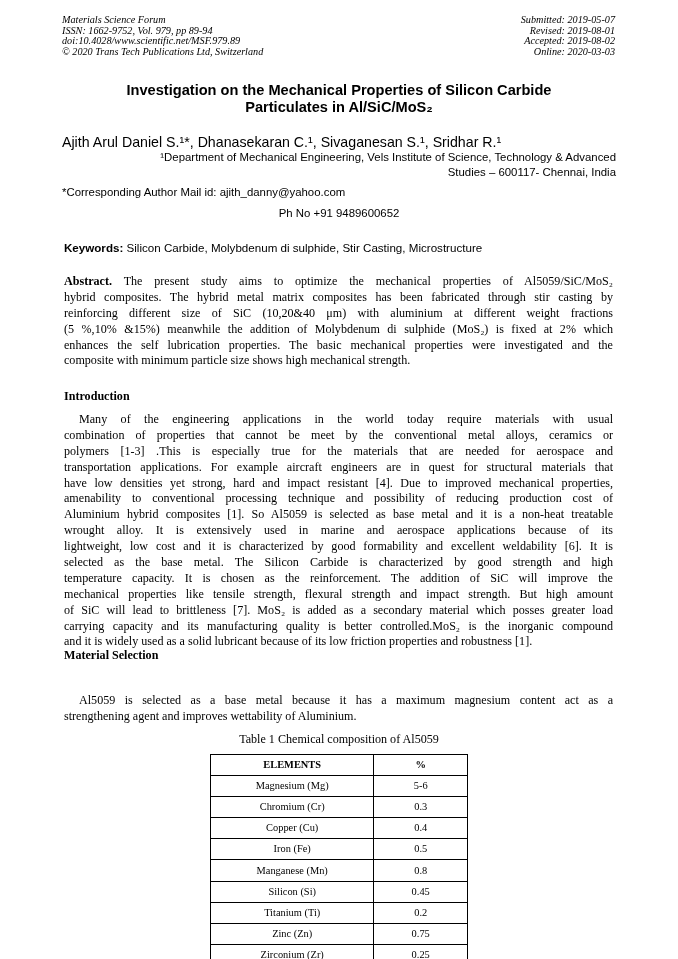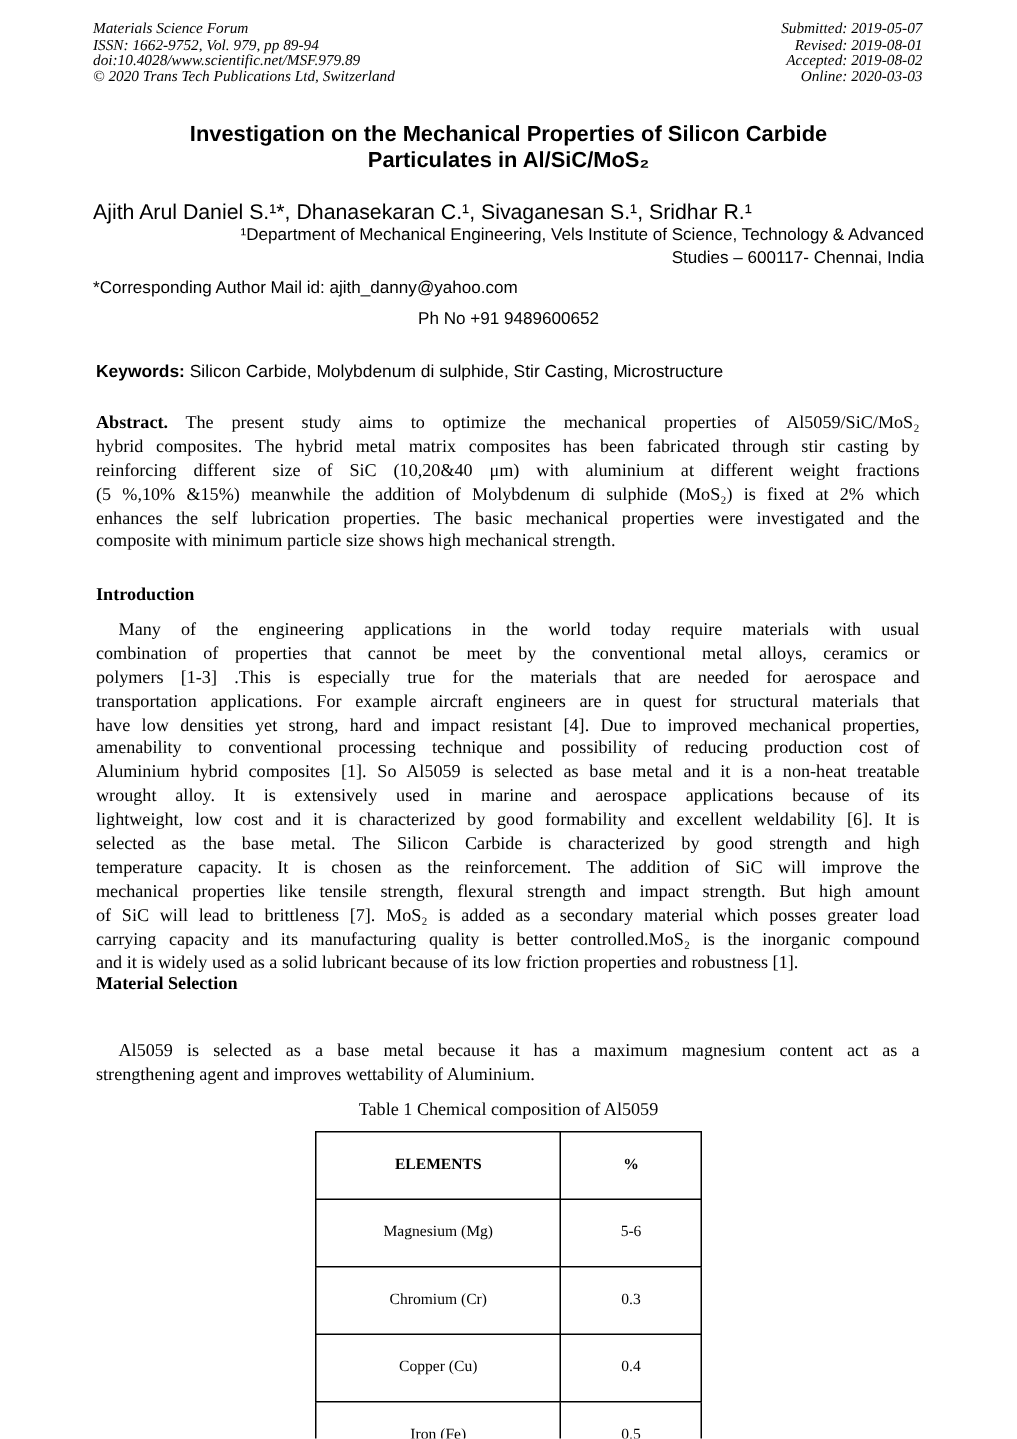--- a/index.html
+++ b/index.html
@@ -32,21 +32,21 @@
   .abstract .lead { font-weight: bold; }
   .h-section { position: absolute; left: 64px; font-weight: bold; font-size: 12.1px; line-height: 14px; }
   .intro-h { top: 389px; }
   .intro { top: 412px; }
   .mat-h { top: 648px; text-align: center; }
   .mat { top: 693px; }
 
   .caption { position: absolute; left: 62px; width: 554px; top: 732px; text-align: center; font-size: 12.1px; line-height: 15px; }
 
   table.comp { position: absolute; left: 210px; top: 754px; width: 258px; border-collapse: collapse; font-size: 10.4px; }
-  table.comp th, table.comp td { border: 1px solid #000; text-align: center; padding: 16px; height: 12.1px; line-height: 12px; font-weight: normal; }
+  table.comp th, table.comp td { border: 1px solid #000; text-align: center; padding: 4px; height: 12.1px; line-height: 12px; font-weight: normal; }
   table.comp th { font-weight: bold; }
   table.comp col.c1 { width: 164px; }
   table.comp col.c2 { width: 94px; }
 </style>
 </head>
 <body>
 
 <div class="page">
 
   <div class="meta-left serif">

